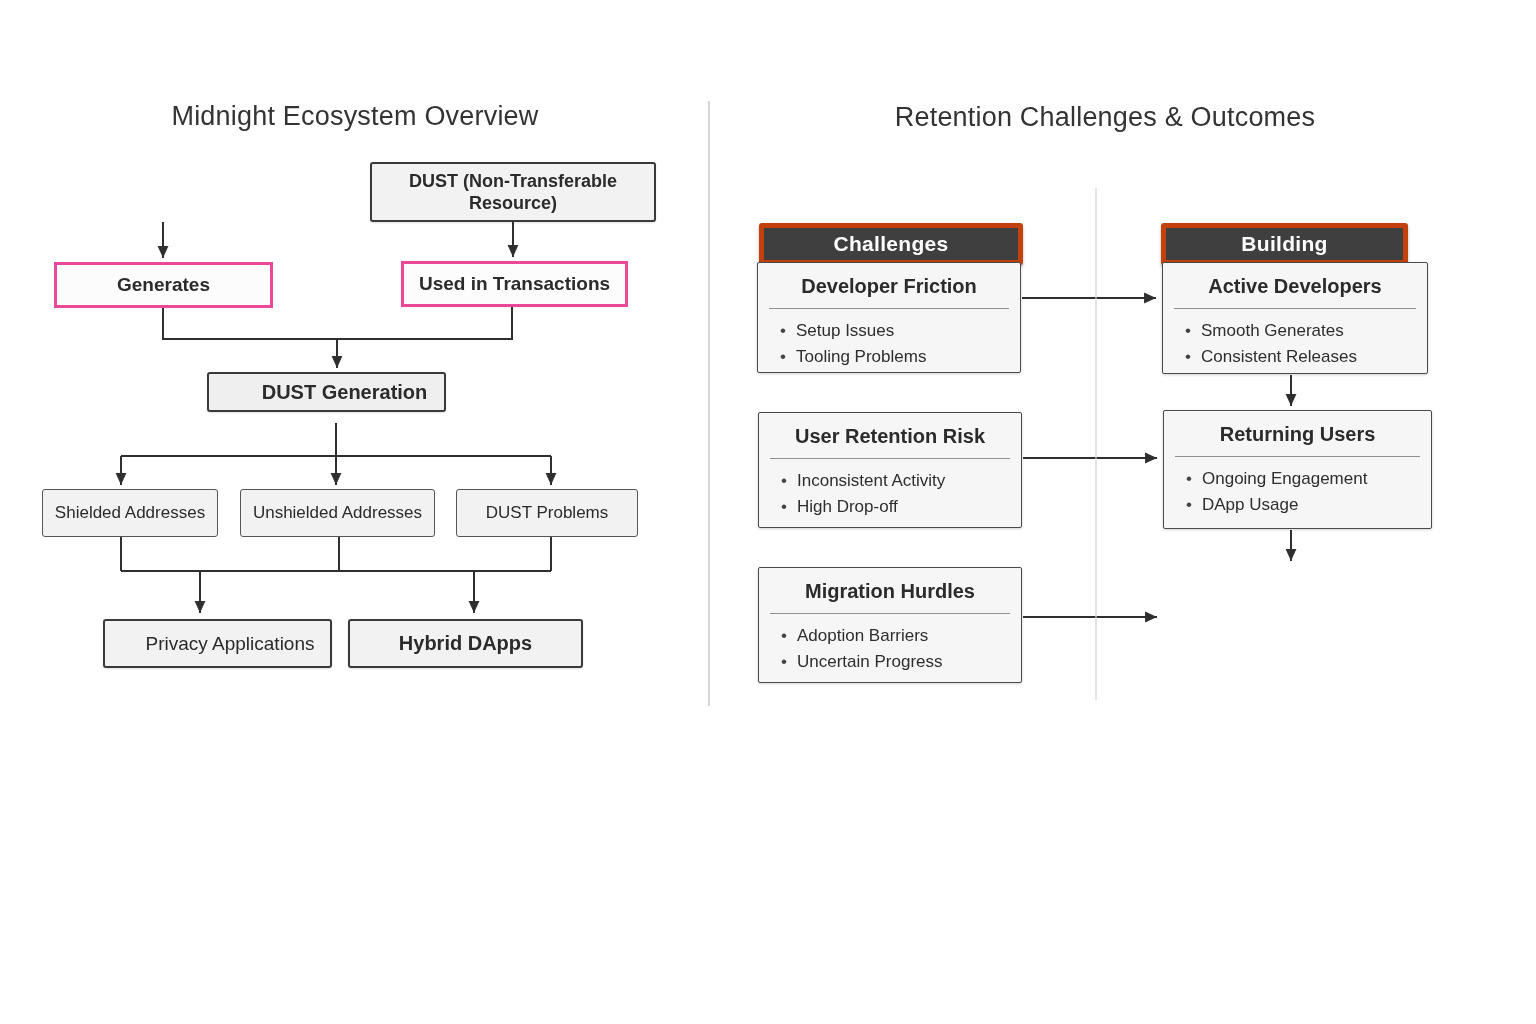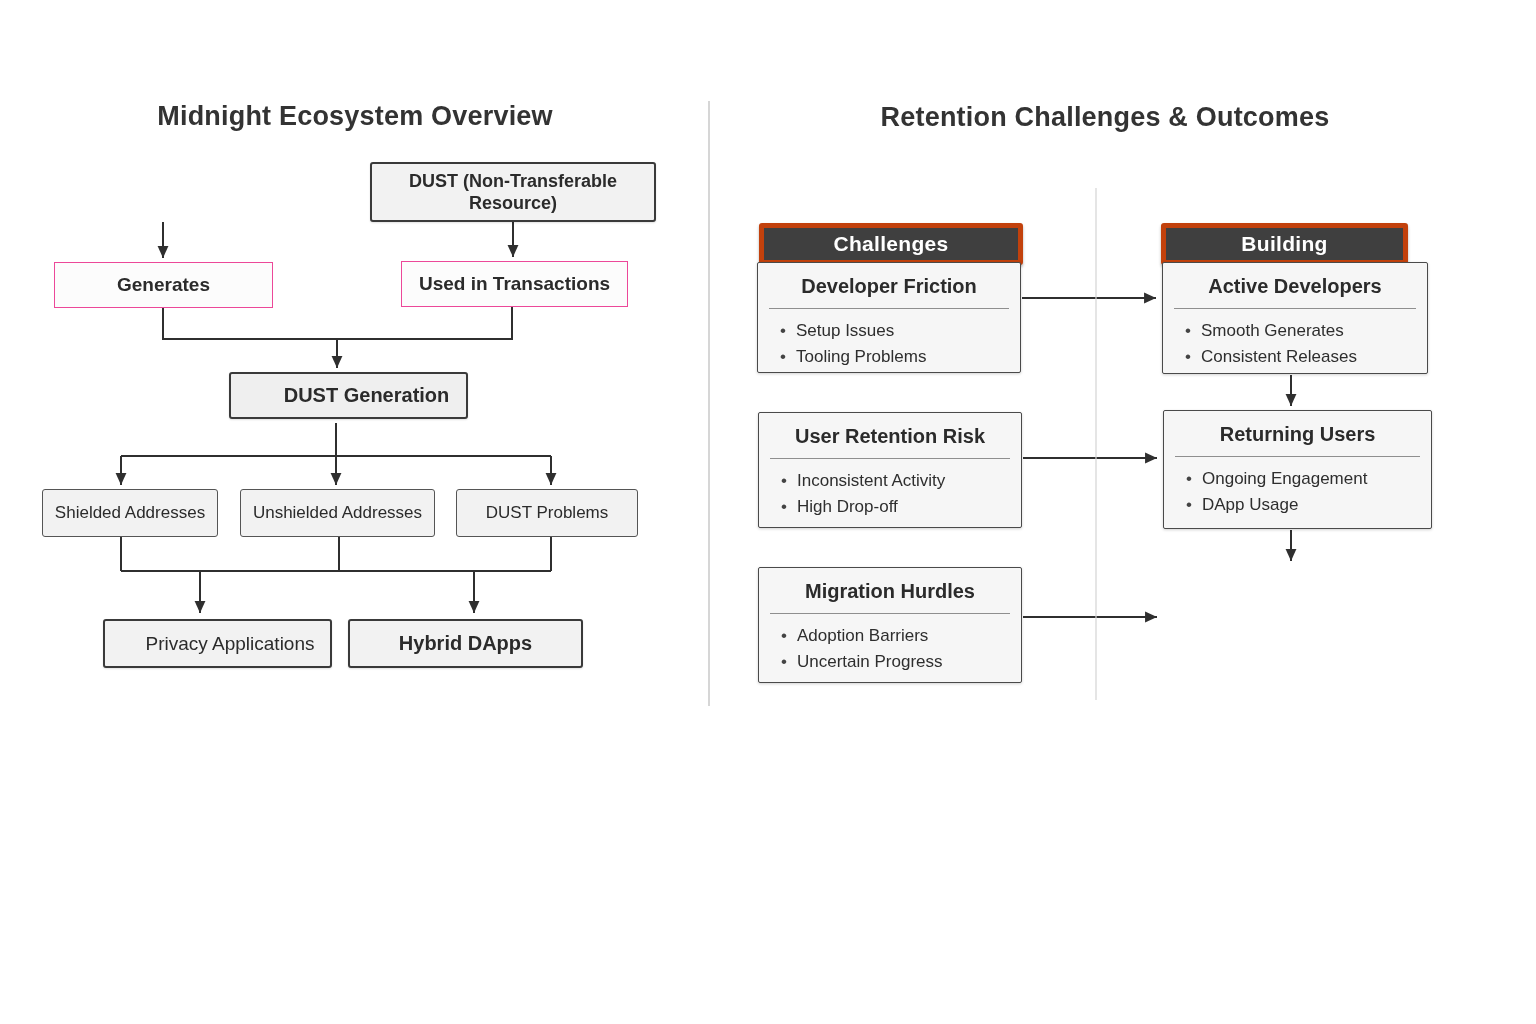--- a/index.html
+++ b/index.html
@@ -2,31 +2,31 @@
 <html><head>
 <meta charset="utf-8">
 <style>
   html,body{margin:0;padding:0;background:#ffffff;}
   .canvas{
     position:relative;width:1536px;height:1024px;background:#ffffff;overflow:hidden;
     font-family:"Liberation Sans",sans-serif;color:#2b2b2b;
   }
   svg.connectors{position:absolute;left:0;top:0;width:1536px;height:1024px;pointer-events:none;}
   .panel-title{
-    position:absolute;font-size:27px;font-weight:700;color:#333333;
+    position:absolute;font-size:27px;font-weight:400;color:#333333;
     text-align:center;letter-spacing:.2px;
   }
   .node{
     position:absolute;box-sizing:border-box;display:flex;align-items:center;justify-content:center;
     text-align:center;background:#f2f2f2;border:1.5px solid #555555;border-radius:3px;
     font-size:18px;line-height:1.25;padding:2px 8px;
   }
   .node.heavy{border:2px solid #3a3a3a;box-shadow:0 1px 2px rgba(0,0,0,.12);}
   .node.white{background:#ffffff;}
-  .node.light{border:1px solid #ec4899;background:#fcfcfc;border-radius:0;}
+  .node.light{border:3px solid #ec4899;background:#fcfcfc;border-radius:0;}
   .node.gray{background:#efefef;}
   .w600{font-weight:600;}
   .w700{font-weight:700;}
   .w500{font-weight:500;}
   .w400{font-weight:400;}
   .fs17{font-size:17px;}
   .fs19{font-size:19px;}
   .fs20{font-size:20px;}
   .col-header{
     position:absolute;box-sizing:border-box;display:flex;align-items:center;justify-content:center;
@@ -87,21 +87,21 @@
 
   <div class="panel-title" style="left:0;top:101px;width:710px;">Midnight Ecosystem Overview</div>
 
 
   <div class="node heavy w600" style="left:370px;top:162px;width:286px;height:60px;">DUST (Non-Transferable Resource)</div>
 
   <div class="node light w700 fs19" style="left:54px;top:262px;width:219px;height:46px;">Generates</div>
 
   <div class="node light w600 fs19" style="left:401px;top:261px;width:227px;height:46px;">Used in Transactions</div>
 
-  <div class="node heavy gray w700 fs20" style="left:229px;top:372px;width:239px;height:47px;padding-left:44px;">DUST Generation</div>
+  <div class="node heavy gray w700 fs20" style="left:207px;top:372px;width:239px;height:40px;padding-left:44px;">DUST Generation</div>
 
   <div class="node w400 fs17" style="left:42px;top:489px;width:176px;height:48px;">Shielded Addresses</div>
 
   <div class="node w400 fs17" style="left:240px;top:489px;width:195px;height:48px;">Unshielded Addresses</div>
 
   <div class="node w400 fs17" style="left:456px;top:489px;width:182px;height:48px;">DUST Problems</div>
 
   <div class="node heavy w500 fs19" style="left:103px;top:619px;width:229px;height:49px;padding-left:33px;">Privacy Applications</div>
 
   <div class="node heavy w700 fs20" style="left:348px;top:619px;width:235px;height:49px;">Hybrid DApps</div>

